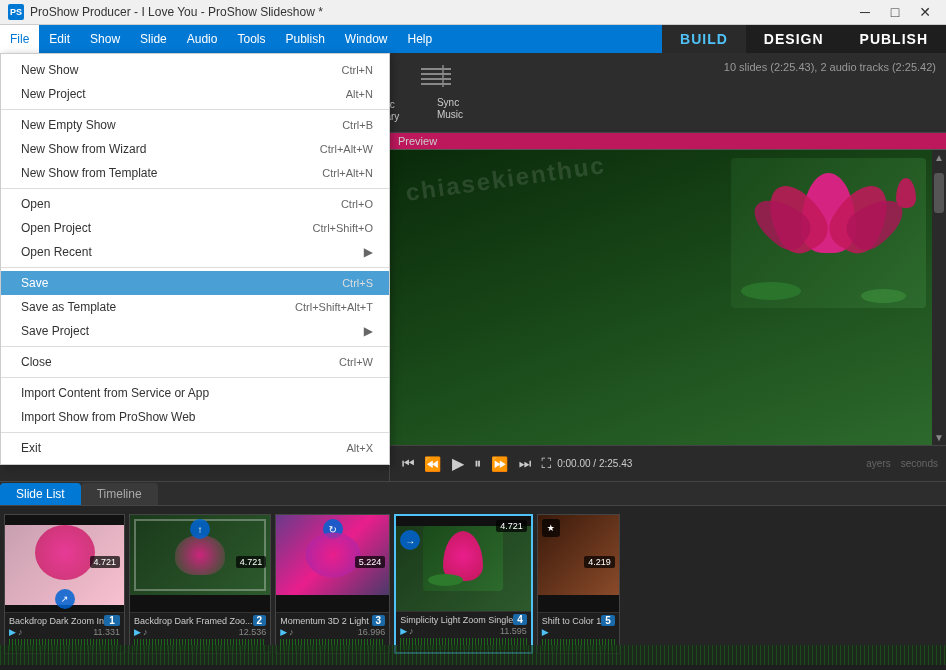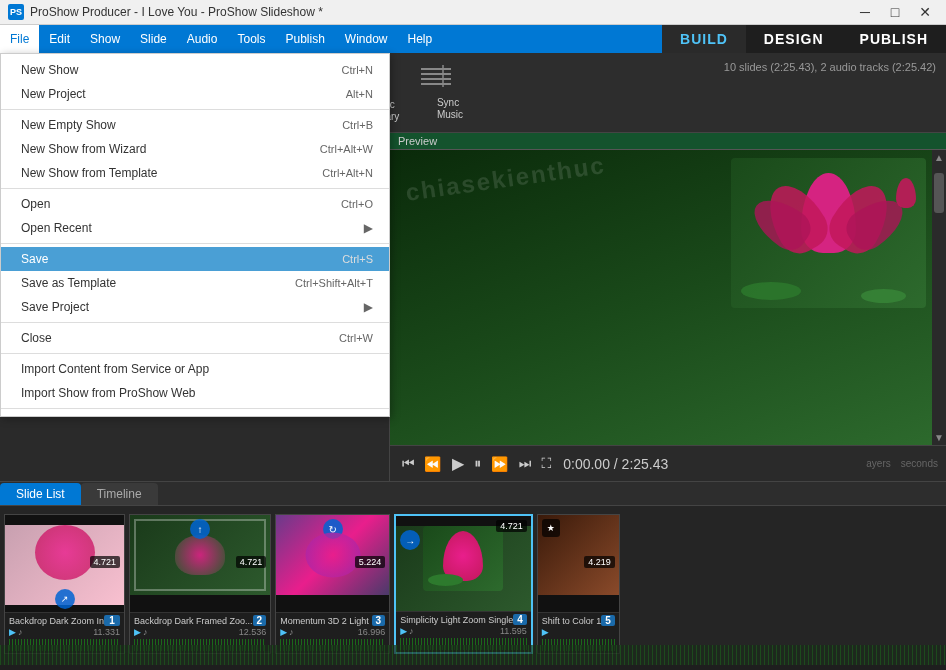--- a/index.html
+++ b/index.html
@@ -151,20 +151,24 @@
     <div class="dd-item">
       <span>New Show from Template</span>
       <span class="shortcut">Ctrl+Alt+N</span>
     </div>
     <div class="dd-separator"></div>
     <div class="dd-item">
       <span>Open</span>
       <span class="shortcut">Ctrl+O</span>
     </div>
     <div class="dd-item">
+      <span>Open Project</span>
+      <span class="shortcut">Ctrl+Shift+O</span>
+    </div>
+    <div class="dd-item">
       <span>Open Recent</span>
       <span class="arrow">▶</span>
     </div>
     <div class="dd-separator"></div>
 
     <div class="dd-item save-item" style="position:relative; overflow:visible;">
       <span>Save</span>
       <span class="shortcut">Ctrl+S</span>
 
     </div>
@@ -182,20 +186,24 @@
       <span class="shortcut">Ctrl+W</span>
     </div>
     <div class="dd-separator"></div>
     <div class="dd-item">
       <span>Import Content from Service or App</span>
     </div>
     <div class="dd-item">
       <span>Import Show from ProShow Web</span>
     </div>
     <div class="dd-separator"></div>
+    <div class="dd-item">
+      <span>Exit</span>
+      <span class="shortcut">Alt+X</span>
+    </div>
     <div style="padding-bottom:4px;"></div>
   </div>
 </div>
 
 <div id="toolbar" style="position:relative;">
   <div class="toolbar-group">
 
     <div class="tool-btn">
       <span class="tool-icon">
         <svg width="28" height="28" viewBox="0 0 28 28">
@@ -261,21 +269,21 @@
   <div style="position:absolute; right:10px; top:8px; color:#999; font-size:11px;">10 slides (2:25.43), 2 audio tracks (2:25.42)</div>
 </div>
 
 <div style="display:flex; height:calc(670px - 30px - 28px - 80px - 24px - 160px); background:#1e1e1e;">
 
   <div style="width:390px; background:#2a2a2a; border-right:1px solid #444; position:relative;">
     
   </div>
 
   <div style="flex:1; display:flex; flex-direction:column;">
-    <div style="background:#14532d; color:#ccc; font-size:11px; padding:2px 8px; border-bottom:1px solid #555;">Preview</div>
+    <div style="background:#be185d; color:#ccc; font-size:11px; padding:2px 8px; border-bottom:1px solid #555;">Preview</div>
 
     <div style="flex:1; background:#000; position:relative; overflow:hidden;">
 
       <div style="width:100%; height:100%; background:linear-gradient(160deg,#0a2a0a,#1a4a1a,#2d6a2d);">
 
         <div style="position:absolute; right:20px; top:8px; width:195px; height:150px; background:linear-gradient(135deg,#1a4a1a,#2d6a2d); border-radius:4px; overflow:hidden;">
 
           <div style="position:absolute; top:15px; left:30px; width:135px; height:110px;">
             <div style="position:absolute; top:0; left:40px; width:55px; height:80px; background:#e91e8c; border-radius:50% 50% 40% 40% / 70% 70% 30% 30%; opacity:0.9;"></div>
             <div style="position:absolute; top:10px; left:10px; width:50px; height:70px; background:#c2185b; border-radius:50% 50% 40% 40% / 70% 70% 30% 30%; transform:rotate(-30deg); opacity:0.85;"></div>
@@ -301,21 +309,21 @@
     </div>
 
     <div style="background:#2a2a2a; height:36px; display:flex; align-items:center; padding:0 8px; gap:2px; border-top:1px solid #444;">
       <button class="ctrl-btn">⏮</button>
       <button class="ctrl-btn">⏪</button>
       <button class="ctrl-btn" style="font-size:16px;">▶</button>
       <button class="ctrl-btn">⏸</button>
       <button class="ctrl-btn">⏩</button>
       <button class="ctrl-btn">⏭</button>
       <button class="ctrl-btn">⛶</button>
-      <span style="color:#ccc; font-size:14px; margin-left:6px;">0:00.00 / 2:25.43</span>
+      <span style="color:#ccc; font-size:10px; ">0:00.00 / 2:25.43</span>
       <span style="color:#666; font-size:10px; margin-left:auto;">ayers</span>
       <span style="color:#666; font-size:10px; margin-left:8px;">seconds</span>
     </div>
   </div>
 </div>
 
 <div id="bottom-tabs">
   <div class="tab-btn active">Slide List</div>
   <div class="tab-btn inactive">Timeline</div>
 </div>

